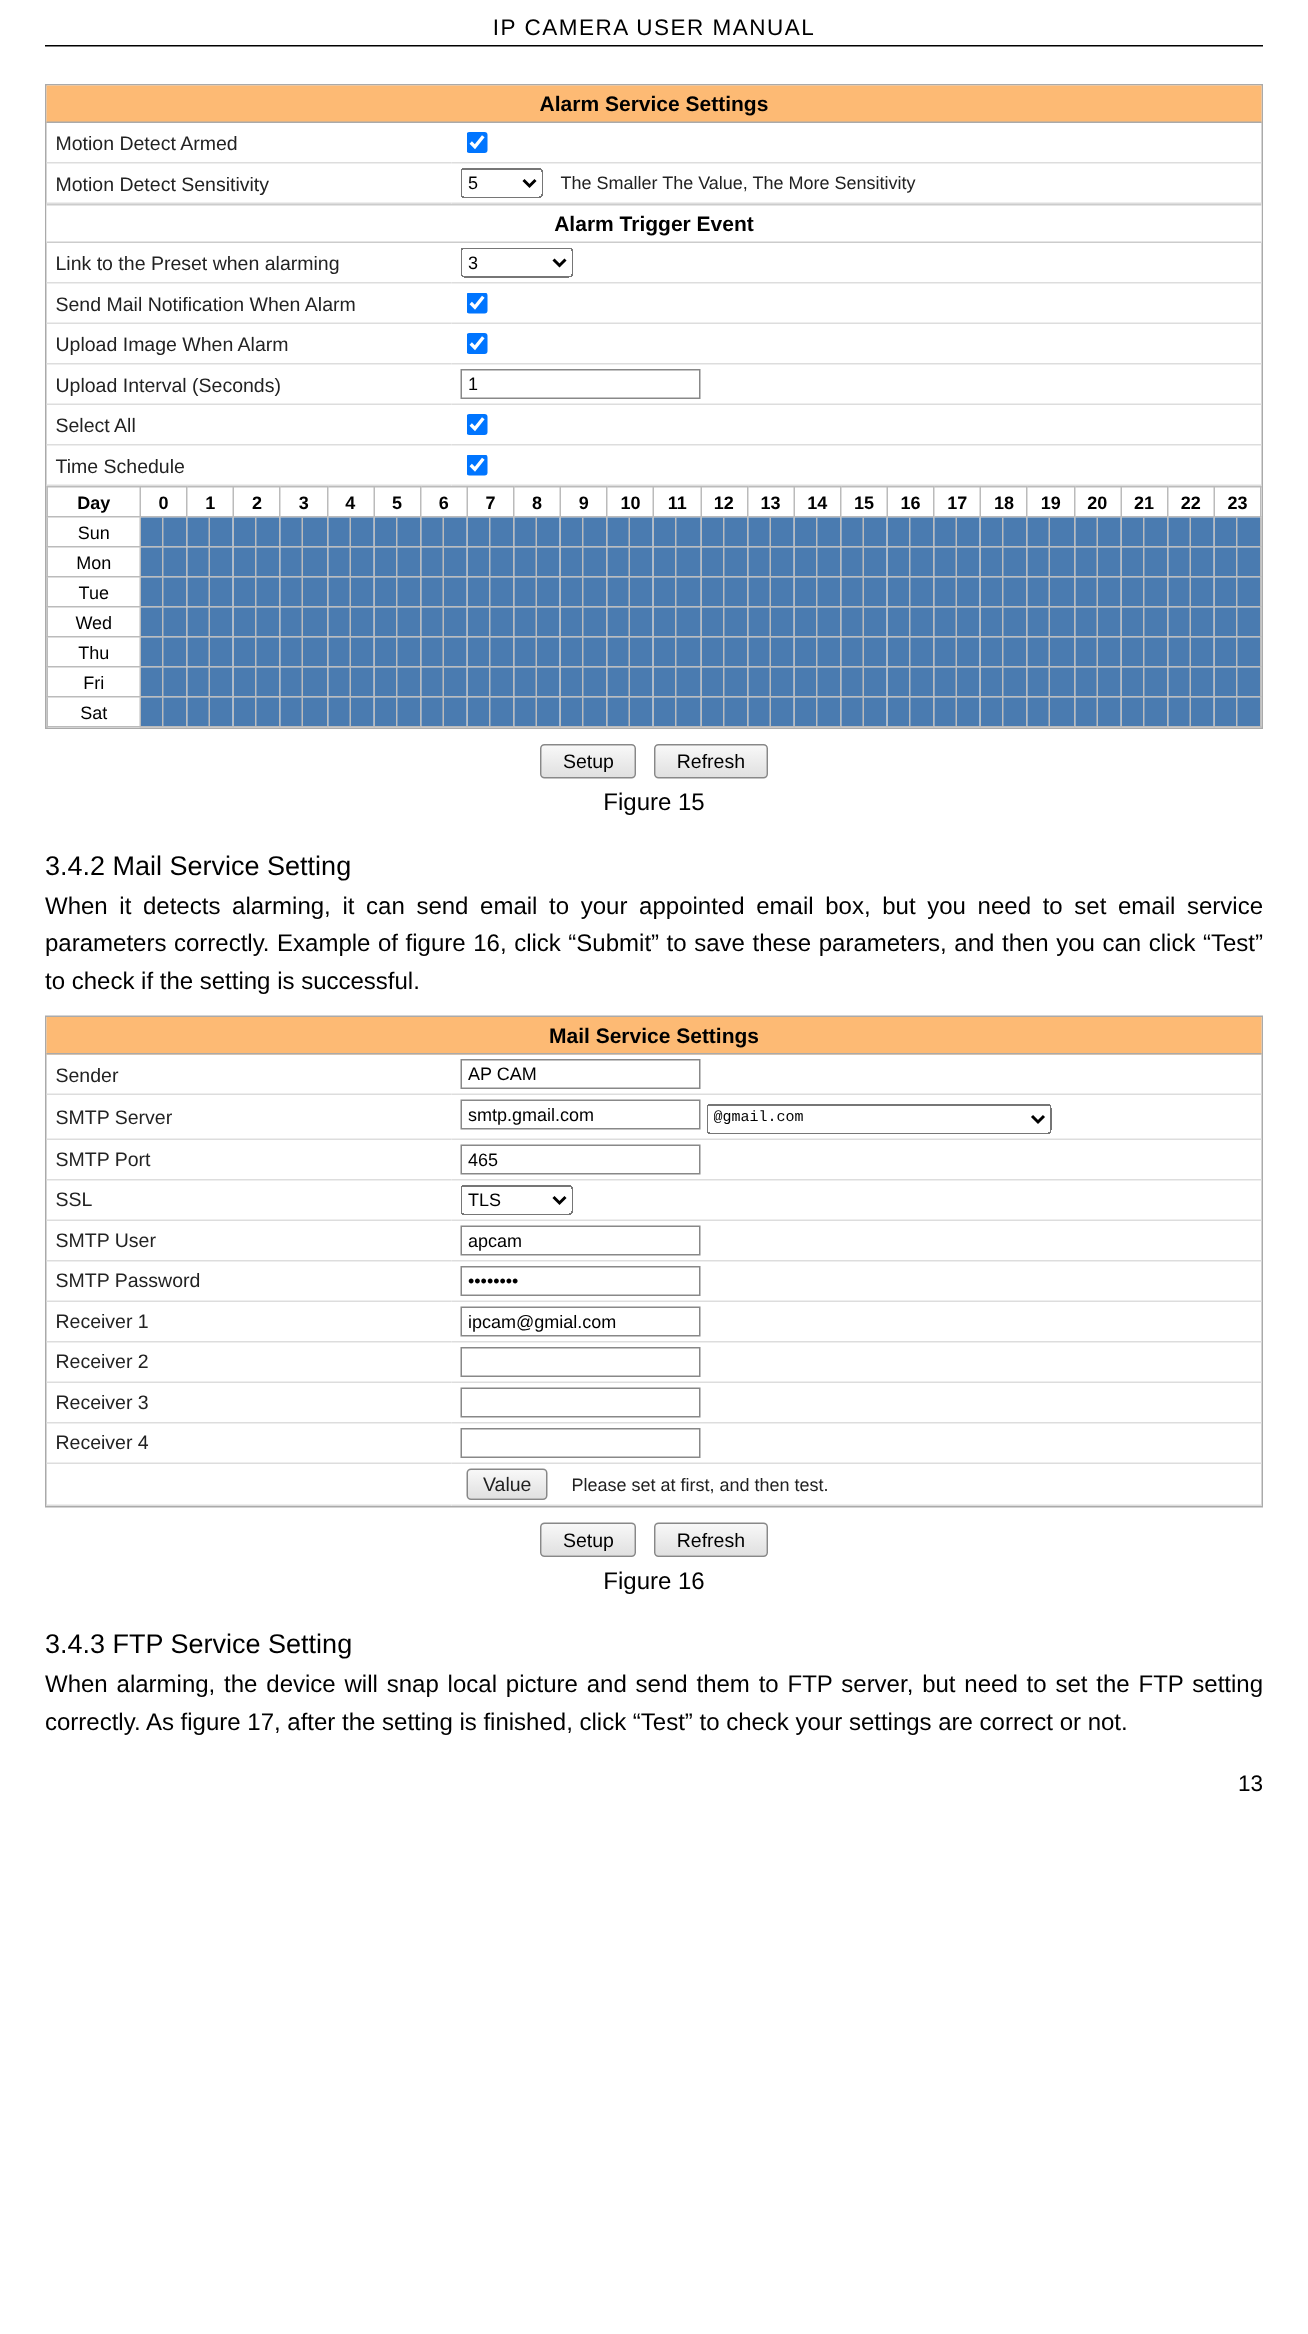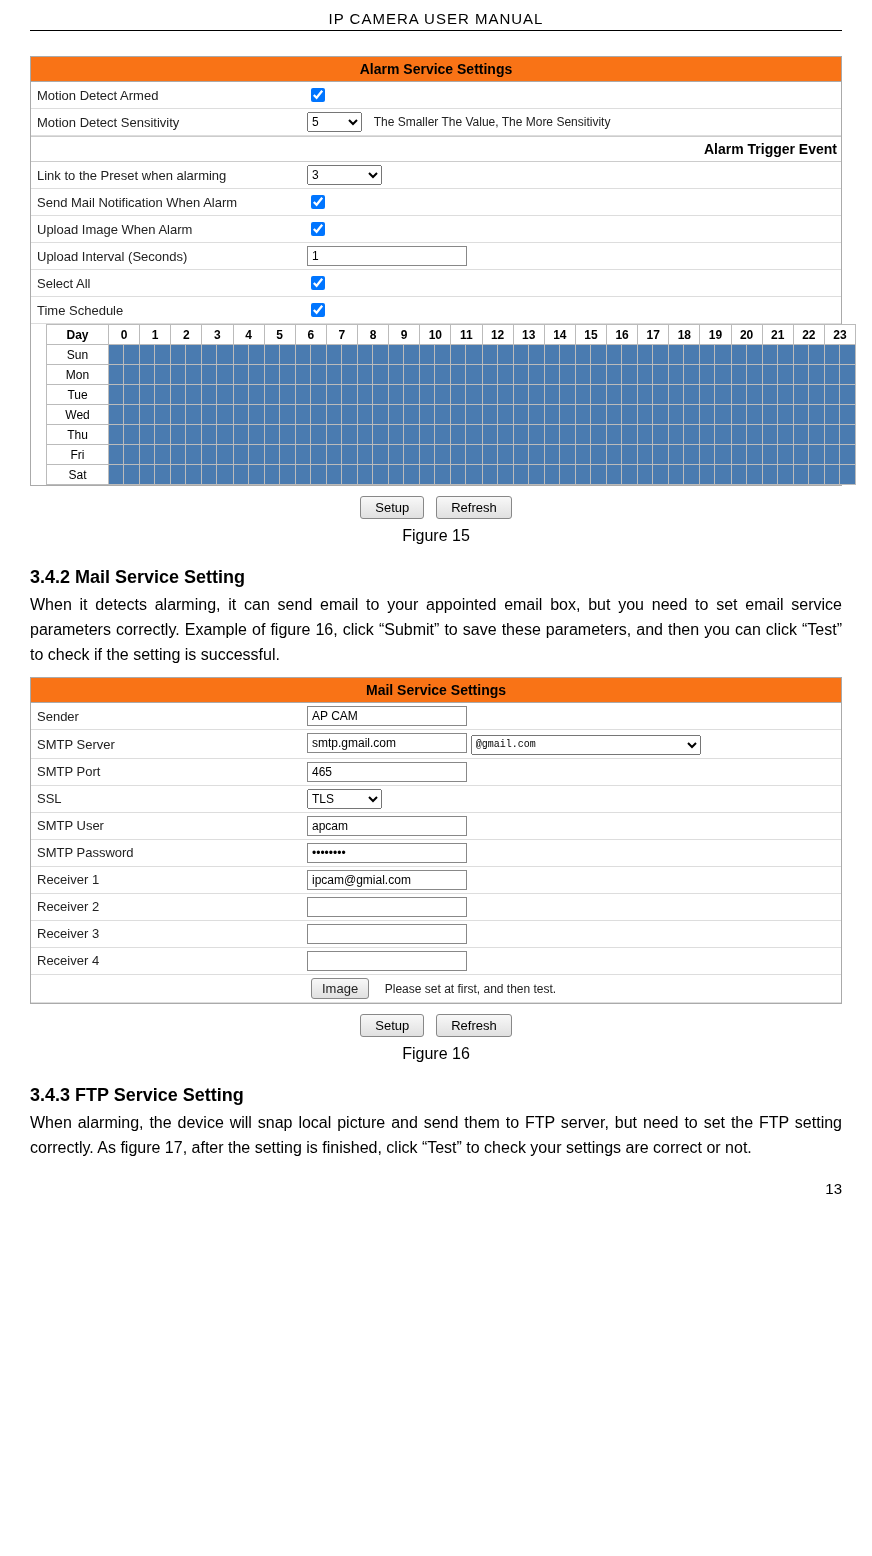--- a/index.html
+++ b/index.html
@@ -19,31 +19,31 @@
     border-bottom: 1px solid #000;
     padding-bottom: 3px;
     margin-bottom: 25px;
   }
   .page-number { text-align: right; font-size: 15px; margin-top: 20px; }
   .panel {
     border: 1px solid #aaa;
     margin-bottom: 8px;
   }
   .panel-header {
-    background: #f97316;
+    background: #fdba74;
     text-align: center;
     font-weight: bold;
     font-family: Arial, sans-serif;
     font-size: 14px;
     padding: 4px;
     border-bottom: 1px solid #aaa;
   }
   .sub-header {
     background: #fff;
-    text-align: right;
+    text-align: center;
     font-weight: bold;
     font-size: 14px;
     padding: 4px;
     border-bottom: 1px solid #ccc;
     border-top: 1px solid #ccc;
   }
   table.settings {
     width: 100%;
     border-collapse: collapse;
     font-size: 13px;
@@ -73,29 +73,28 @@
     background: linear-gradient(#f8f8f8,#e0e0e0);
     border: 1px solid #888;
     border-radius: 3px;
     padding: 3px 14px;
     font-size: 13px;
     cursor: pointer;
     margin: 0 4px;
   }
   .btn-row { text-align: center; margin: 10px 0 5px 0; }
   .fig-caption { text-align: center; font-size: 16px; margin: 8px 0 22px 0; }
-  .section-title { font-size: 18px; font-weight: bold; margin: 15px 0 5px 0; }
+  .section-title { font-size: 18px; font-weight: normal; margin: 15px 0 5px 0; }
   .body-text { font-size: 16px; line-height: 1.55; margin-bottom: 10px; text-align: justify;}
   
   table.schedule {
     width: 100%;
     border-collapse: collapse;
     font-size: 12px;
     table-layout: fixed;
-    margin-left: 15px;
   }
   table.schedule th, table.schedule td {
     border: 1px solid #bbb;
     padding: 0;
     text-align: center;
     height: 20px;
   }
   table.schedule th.day-col { width: 62px; background:#fff; }
   table.schedule td.day-col { background:#fff; font-size:12px; }
   table.schedule td.hr-cell { background:#fff; position:relative; padding:0; }
@@ -439,21 +438,21 @@
       <td class="label-cell">Receiver 3</td>
       <td><input type="text" value="" style=""></td>
     </tr>
     <tr>
       <td class="label-cell">Receiver 4</td>
       <td><input type="text" value="" style=""></td>
     </tr>
     <tr>
       <td class="label-cell"></td>
       <td>
-        <span class="btn" style="padding:2px 10px">Image</span>
+        <span class="btn" style="padding:2px 10px">Value</span>
         <span class="hint">Please set at first, and then test.</span>
       </td>
     </tr>
   </tbody>
     </table>
 </div>
 
 <div class="btn-row">
   <span class="btn">Setup</span>
   <span class="btn">Refresh</span>

